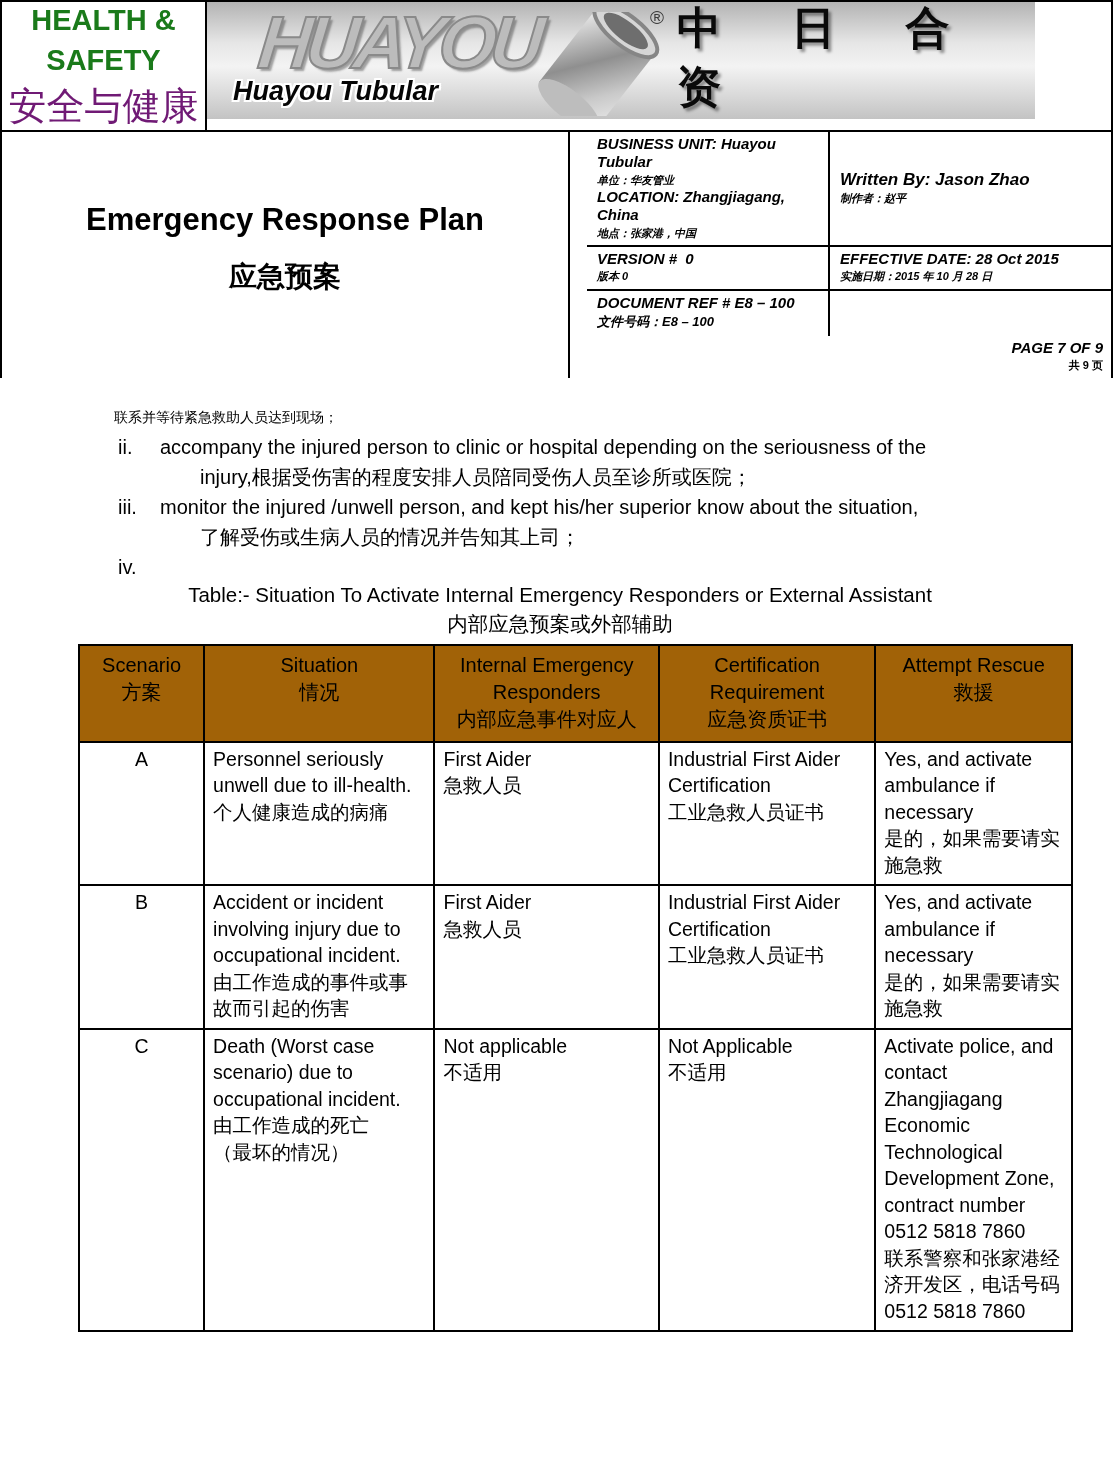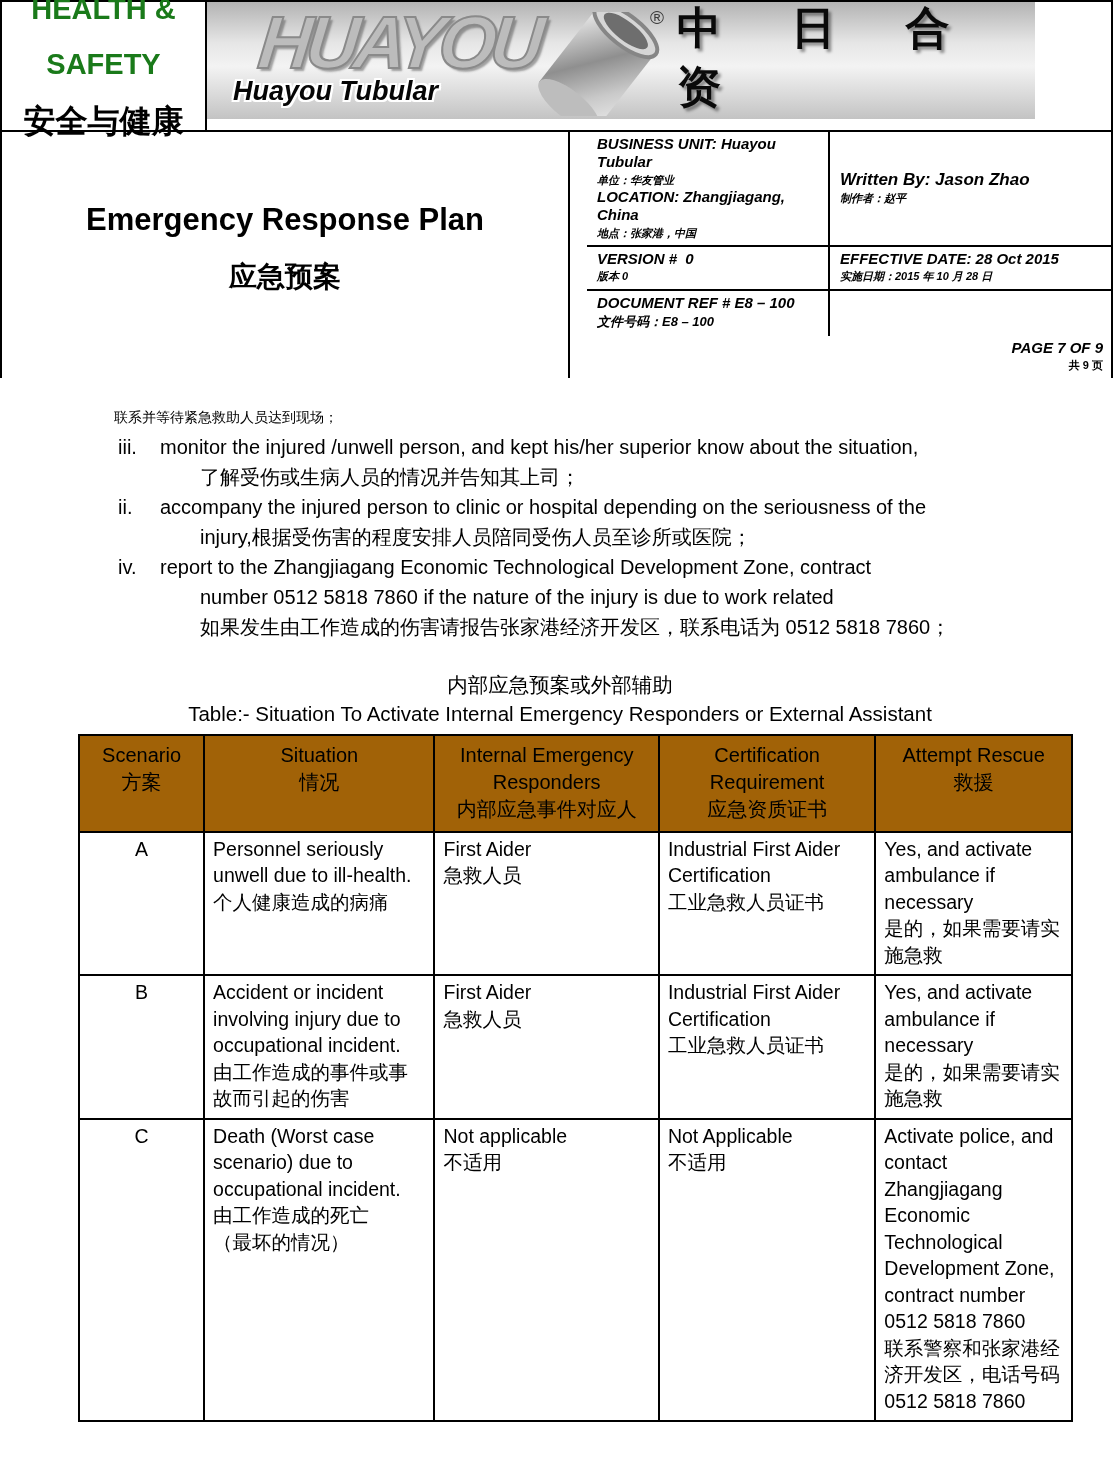--- a/index.html
+++ b/index.html
@@ -1,23 +1,23 @@
 <!DOCTYPE html>
 <html><head>
 <meta charset="utf-8">
 <style>
   html,body{margin:0;padding:0;background:#fff;}
   body{width:1120px;height:1481px;font-family:"Liberation Sans",sans-serif;color:#000;position:relative;overflow:hidden;}
 
   
   .doc-header{width:1113px;box-sizing:border-box;border-top:2px solid #000;border-left:2px solid #000;border-right:2px solid #000;}
   .hdr-row1{display:flex;height:128px;border-bottom:2px solid #000;}
-  .hs-box{width:205px;box-sizing:border-box;border-right:2px solid #000;display:flex;flex-direction:column;justify-content:center;align-items:center;text-align:center;line-height:1.38;gap:15px;}
+  .hs-box{width:205px;box-sizing:border-box;border-right:2px solid #000;display:flex;flex-direction:column;justify-content:center;align-items:center;text-align:center;line-height:1.38;}
   .hs-en{font-size:29px;font-weight:bold;color:#1a7a1a;}
-  .hs-zh{font-size:32px;font-weight:bold;color:#000000;}
+  .hs-zh{font-size:38px;font-weight:normal;color:#701a75;}
   .banner-wrap{flex:1;position:relative;}
   .banner{position:absolute;left:0;top:0;width:828px;height:117px;background:linear-gradient(180deg,#b3b3b3 0%,#e6e6e6 35%,#f3f3f3 55%,#d9d9d9 80%,#c3c3c3 100%);display:flex;}
   .logo-art{position:relative;width:470px;height:100%;}
   .logo-big{position:absolute;top:-2px;left:52px;font-size:74px;font-weight:bold;font-style:italic;letter-spacing:-6px;color:#bcbcbc;-webkit-text-stroke:2px #8a8a8a;text-shadow:3px 3px 2px rgba(60,60,60,0.45);transform:skewX(-6deg);white-space:nowrap;}
   .logo-reg{position:absolute;top:5px;left:443px;font-size:19px;color:#3a3a3a;font-style:normal;}
   .tube-svg{position:absolute;top:10px;left:318px;width:150px;height:104px;}
   .logo-sub{position:absolute;left:26px;bottom:12px;font-size:27px;font-weight:bold;font-style:italic;color:#050505;letter-spacing:0px;white-space:nowrap;
     text-shadow:2px 0 0 #fff,-2px 0 0 #fff,0 2px 0 #fff,0 -2px 0 #fff,2px 2px 0 #fff,-2px -2px 0 #fff,2px -2px 0 #fff,-2px 2px 0 #fff;}
   .jv-text{flex:1;display:flex;align-items:center;justify-content:center;font-size:44px;font-weight:bold;color:#0a0a0a;letter-spacing:12px;word-spacing:34px;text-shadow:3px 3px 3px rgba(0,0,0,0.4);padding-bottom:6px;}
 
@@ -143,40 +143,37 @@
         </div>
       </div>
     </div>
   </header>
 
   <main class="doc-main">
     <div class="cont-line">联系并等待紧急救助人员达到现场；</div>
 
     <div id="instruction-list">
         <div class="list-item">
+          <span class="marker">ii.</span>
+          <div class="item-text">accompany the injured person to clinic or hospital depending on the seriousness of the
+injury,根据受伤害的程度安排人员陪同受伤人员至诊所或医院；</div>
+        </div>
+        <div class="list-item">
           <span class="marker">iii.</span>
           <div class="item-text">monitor the injured /unwell person, and kept his/her superior know about the situation,
 了解受伤或生病人员的情况并告知其上司；</div>
         </div>
         <div class="list-item">
-          <span class="marker">ii.</span>
-          <div class="item-text">accompany the injured person to clinic or hospital depending on the seriousness of the
-injury,根据受伤害的程度安排人员陪同受伤人员至诊所或医院；</div>
-        </div>
-        <div class="list-item">
           <span class="marker">iv.</span>
-          <div class="item-text">report to the Zhangjiagang Economic Technological Development Zone, contract
-number 0512 5818 7860 if the nature of the injury is due to work related
-如果发生由工作造成的伤害请报告张家港经济开发区，联系电话为 0512 5818 7860；</div>
         </div>
       </div>
 
     <div class="tbl-title">
+      <div>Table:- Situation To Activate Internal Emergency Responders or External Assistant</div>
       <div>内部应急预案或外部辅助</div>
-      <div>Table:- Situation To Activate Internal Emergency Responders or External Assistant</div>
     </div>
 
     <table class="main-table">
       <colgroup>
         <col class="col1">
           <col class="col2">
           <col class="col3">
           <col class="col4">
           <col class="col5">
       </colgroup>

